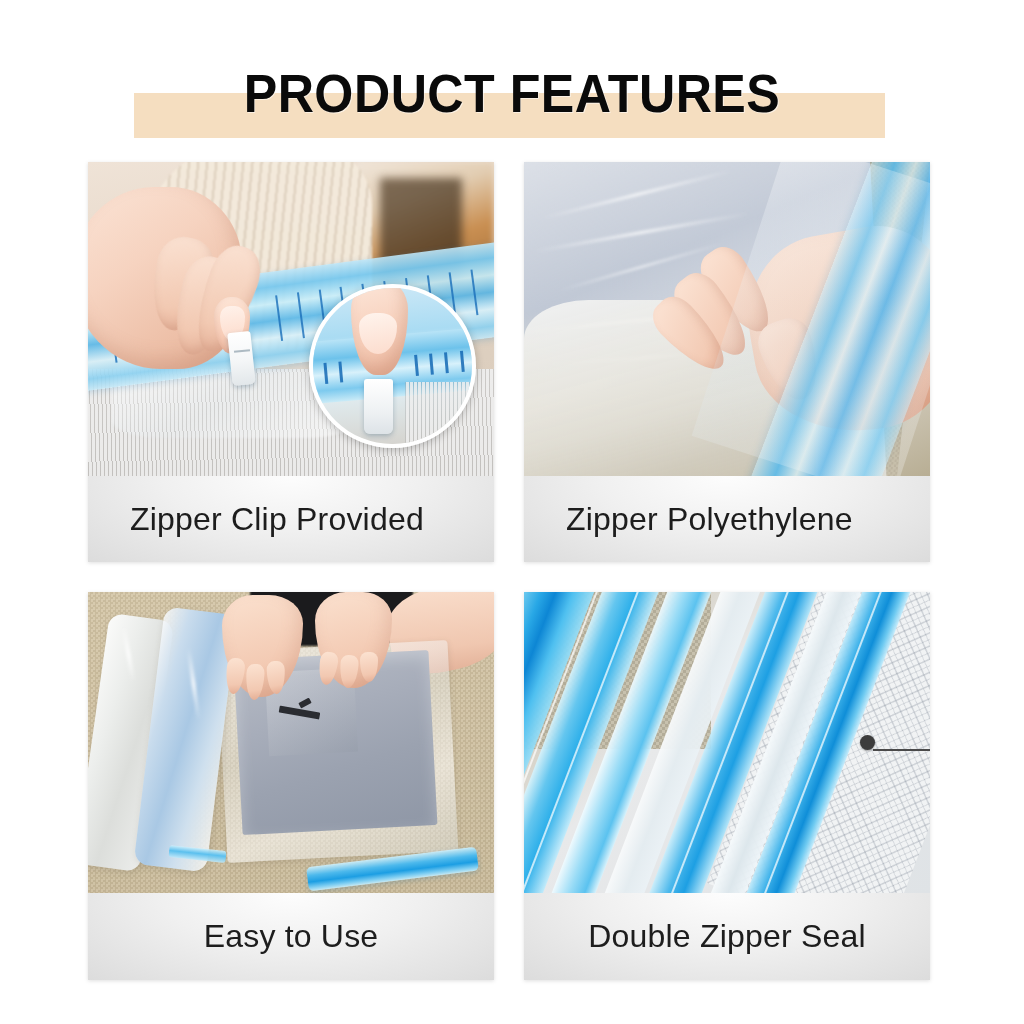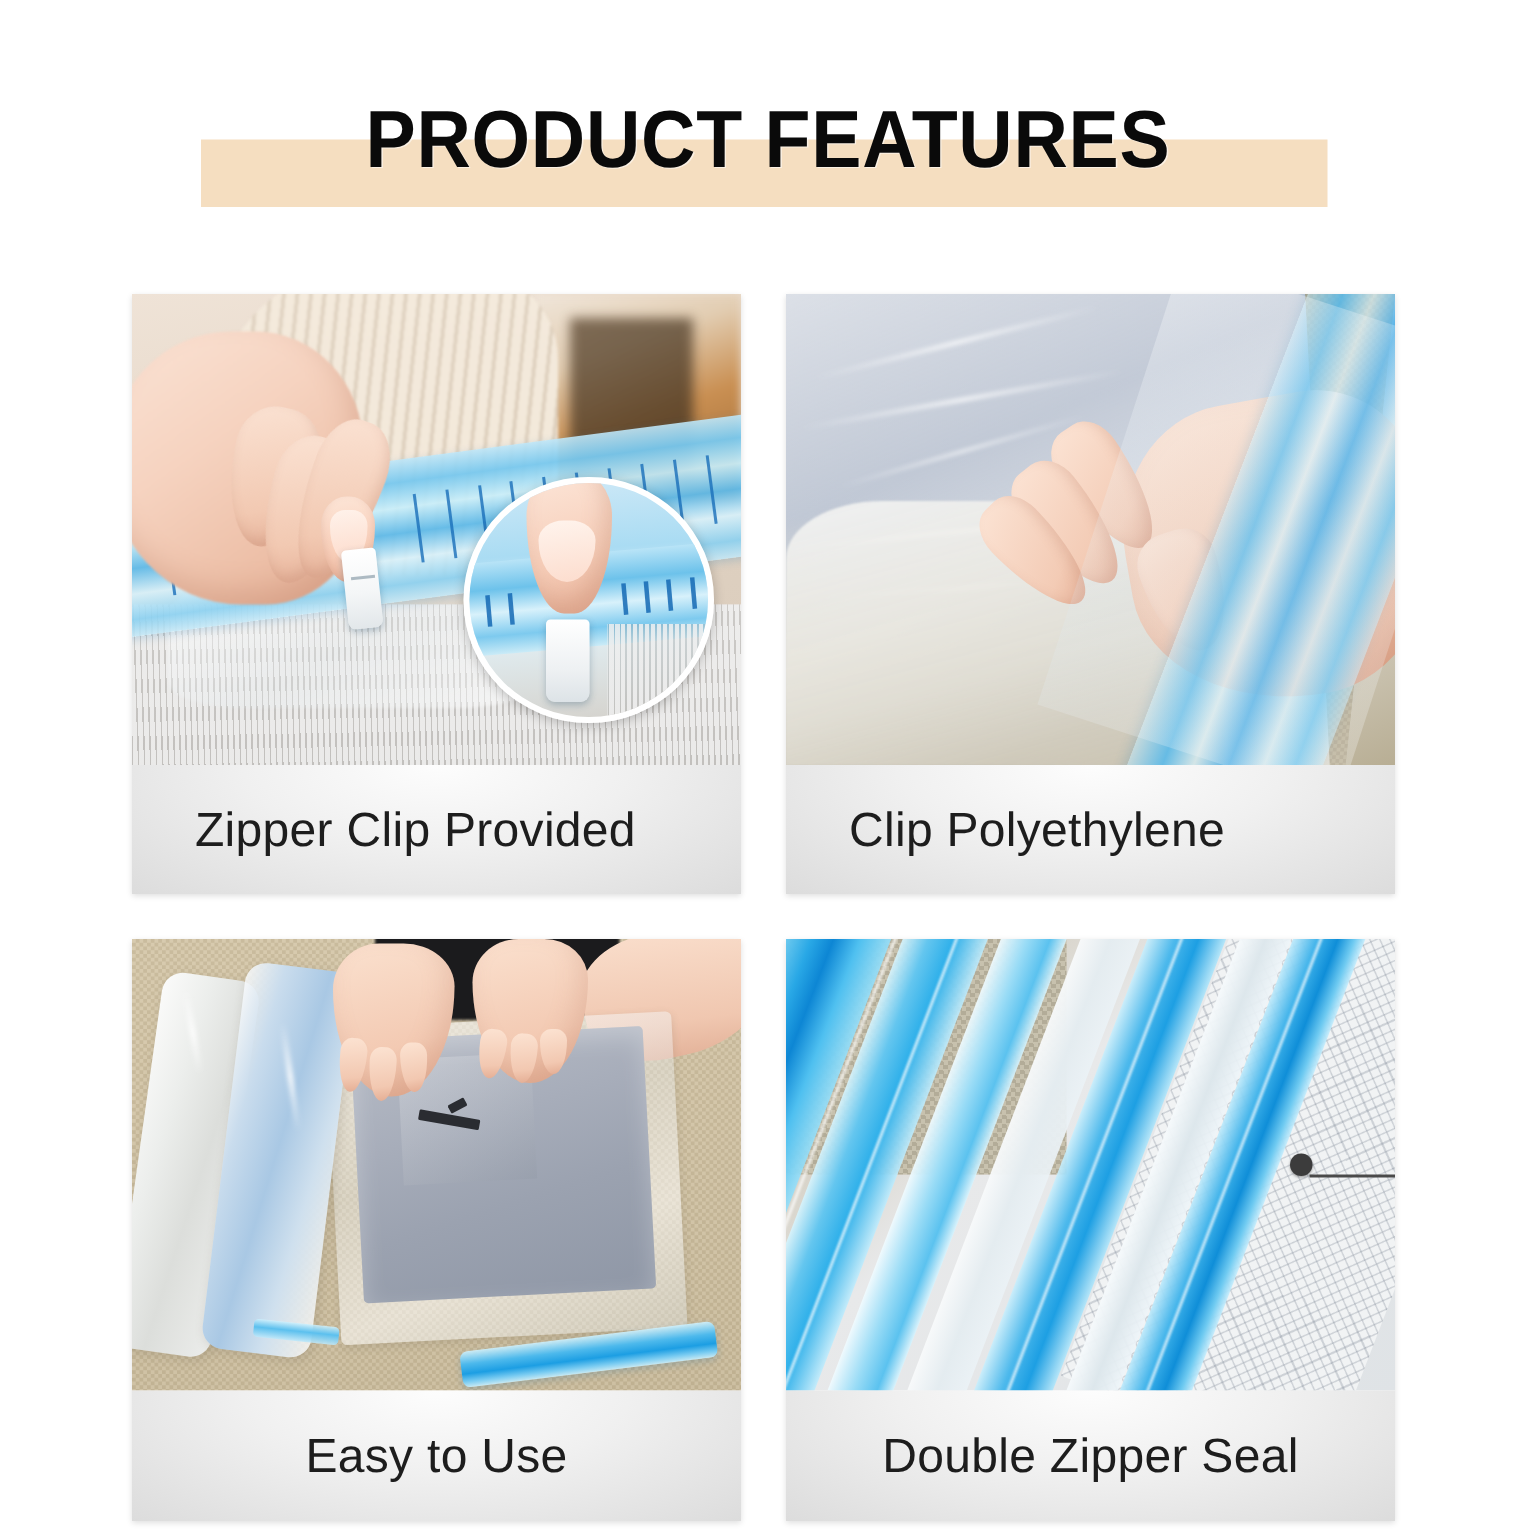--- a/index.html
+++ b/index.html
@@ -44,21 +44,20 @@
   
   #features-grid {
     position:absolute;
     left:88px; top:162px;
     width:692px; height:818px;
     display:grid;
     grid-template-columns:406px 406px;
     grid-template-rows:400px 388px;
     column-gap:30px;
     row-gap:30px;
-    margin-top:34px;
   }
   .feature-card {
     position:relative;
     overflow:hidden;
     background:#ffffff;
     box-shadow:0 1px 4px rgba(0,0,0,0.13);
   }
   .photo {
     position:absolute;
     left:0; top:0;
@@ -525,21 +524,21 @@
       <div id="p2-garment-edge"></div>
       <div id="p2-hand"></div>
       <div class="p2-finger" id="p2-fa"></div>
       <div class="p2-finger" id="p2-fb"></div>
       <div class="p2-finger" id="p2-fc"></div>
       <div class="p2-finger" id="p2-thumb"></div>
       <div id="p2-zip-strip"></div>
       <div id="p2-film-over"></div>
     </div>
     <div class="caption-bar cap-left">
-      <span class="caption-text">Clip Polyethylene</span>
+      <span class="caption-text">Zipper Polyethylene</span>
     </div>
   </div>
 
   <div class="feature-card r2">
     <div class="photo" id="photo-easy-use">
       <div id="p4-dark-bg"></div>
       <div id="p4-arm-r"></div>
       <div id="p4-bag-flat"></div>
       <div id="p4-garment"></div>
       <div id="p4-garment-fold"></div>

